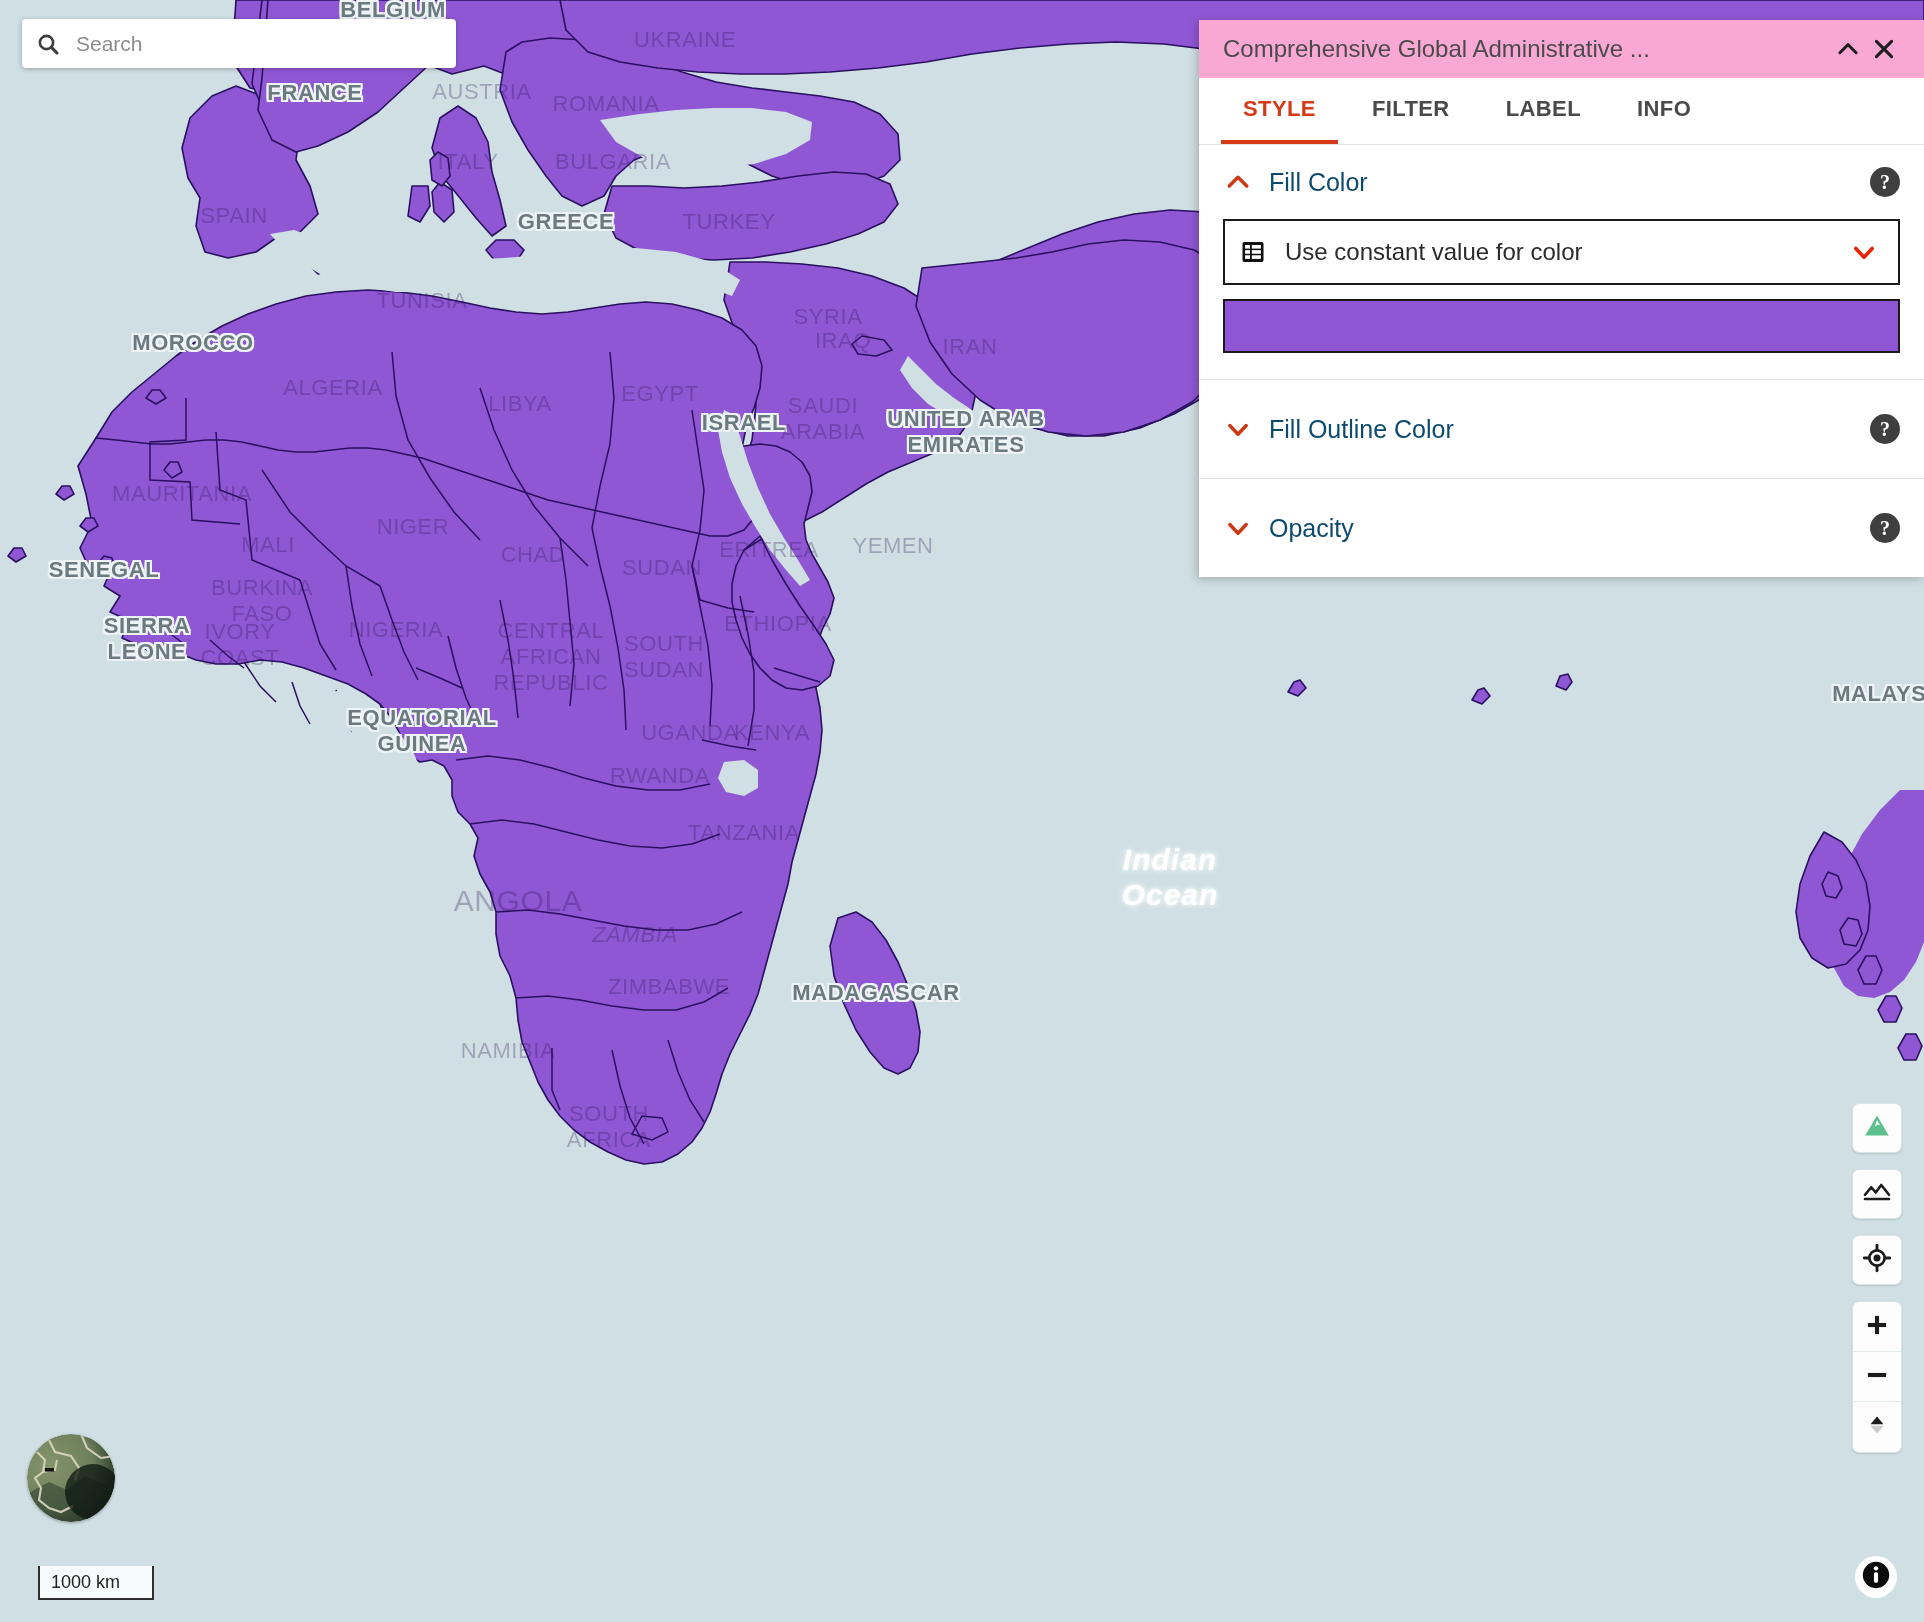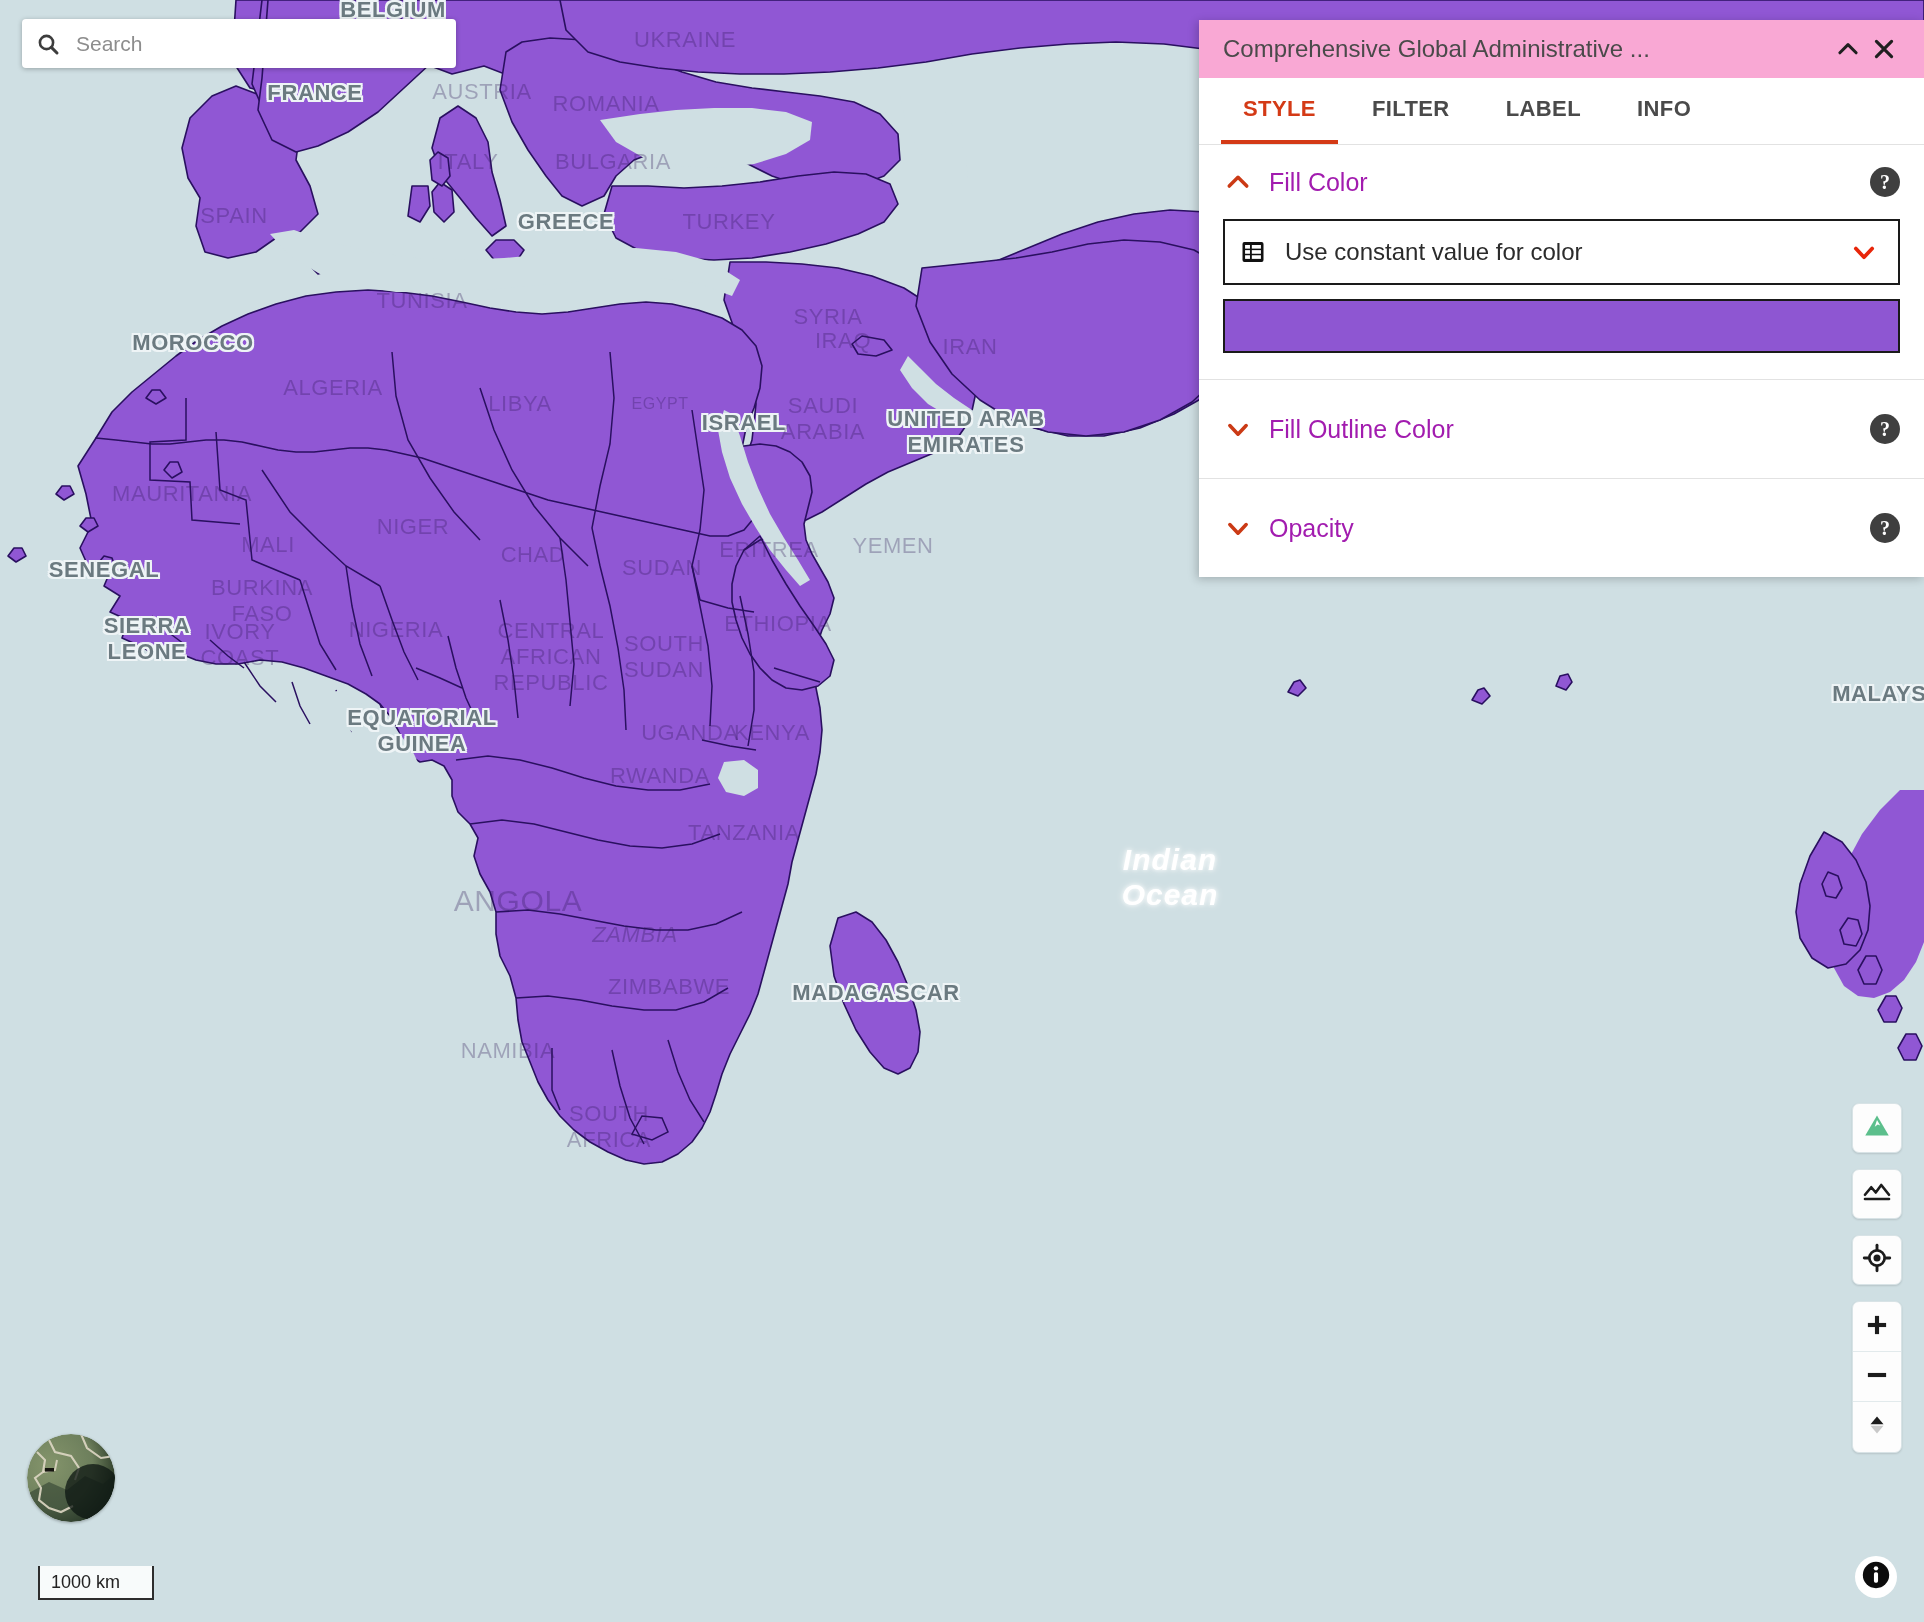--- a/index.html
+++ b/index.html
@@ -149,21 +149,21 @@
   }
   .chev {
     flex: 0 0 auto;
     width: 30px; height: 30px;
     margin-right: 16px;
     display: flex; align-items: center; justify-content: center;
   }
   .section-title {
     flex: 1 1 auto;
     font-size: 25px;
-    color: #a21caf;
+    color: #0c4a6e;
   }
   .help-icon {
     flex: 0 0 auto;
     width: 30px; height: 30px;
     border-radius: 50%;
     background: #3f3f3f;
     color: #fff;
     display: flex; align-items: center; justify-content: center;
     font-size: 20px; font-weight: 700;
     cursor: pointer;
@@ -438,21 +438,21 @@
         <div class="map-label on-water" style="left: 566px; top: 222px; font-size: 22px;">GREECE</div>
         <div class="map-label" style="left: 729px; top: 222px; font-size: 22px;">TURKEY</div>
         <div class="map-label" style="left: 828px; top: 317px; font-size: 22px;">SYRIA</div>
         <div class="map-label" style="left: 843px; top: 341px; font-size: 22px;">IRAQ</div>
         <div class="map-label" style="left: 970px; top: 347px; font-size: 22px;">IRAN</div>
         <div class="map-label on-water" style="left: 744px; top: 423px; font-size: 22px;">ISRAEL</div>
         <div class="map-label" style="left: 422px; top: 301px; font-size: 22px;">TUNISIA</div>
         <div class="map-label on-water" style="left: 193px; top: 343px; font-size: 22px;">MOROCCO</div>
         <div class="map-label" style="left: 333px; top: 388px; font-size: 22px;">ALGERIA</div>
         <div class="map-label" style="left: 520px; top: 404px; font-size: 22px;">LIBYA</div>
-        <div class="map-label" style="left: 660px; top: 404px; font-size: 16px;">EGYPT</div>
+        <div class="map-label" style="left: 660px; top: 394px; font-size: 22px;">EGYPT</div>
         <div class="map-label" style="left: 823px; top: 419px; font-size: 22px;">SAUDI
 ARABIA</div>
         <div class="map-label on-water" style="left: 966px; top: 432px; font-size: 22px;">UNITED ARAB
 EMIRATES</div>
         <div class="map-label" style="left: 182px; top: 494px; font-size: 22px;">MAURITANIA</div>
         <div class="map-label" style="left: 413px; top: 527px; font-size: 22px;">NIGER</div>
         <div class="map-label" style="left: 268px; top: 545px; font-size: 22px;">MALI</div>
         <div class="map-label" style="left: 533px; top: 555px; font-size: 22px;">CHAD</div>
         <div class="map-label" style="left: 662px; top: 568px; font-size: 22px;">SUDAN</div>
         <div class="map-label on-water" style="left: 104px; top: 570px; font-size: 22px;">SENEGAL</div>

